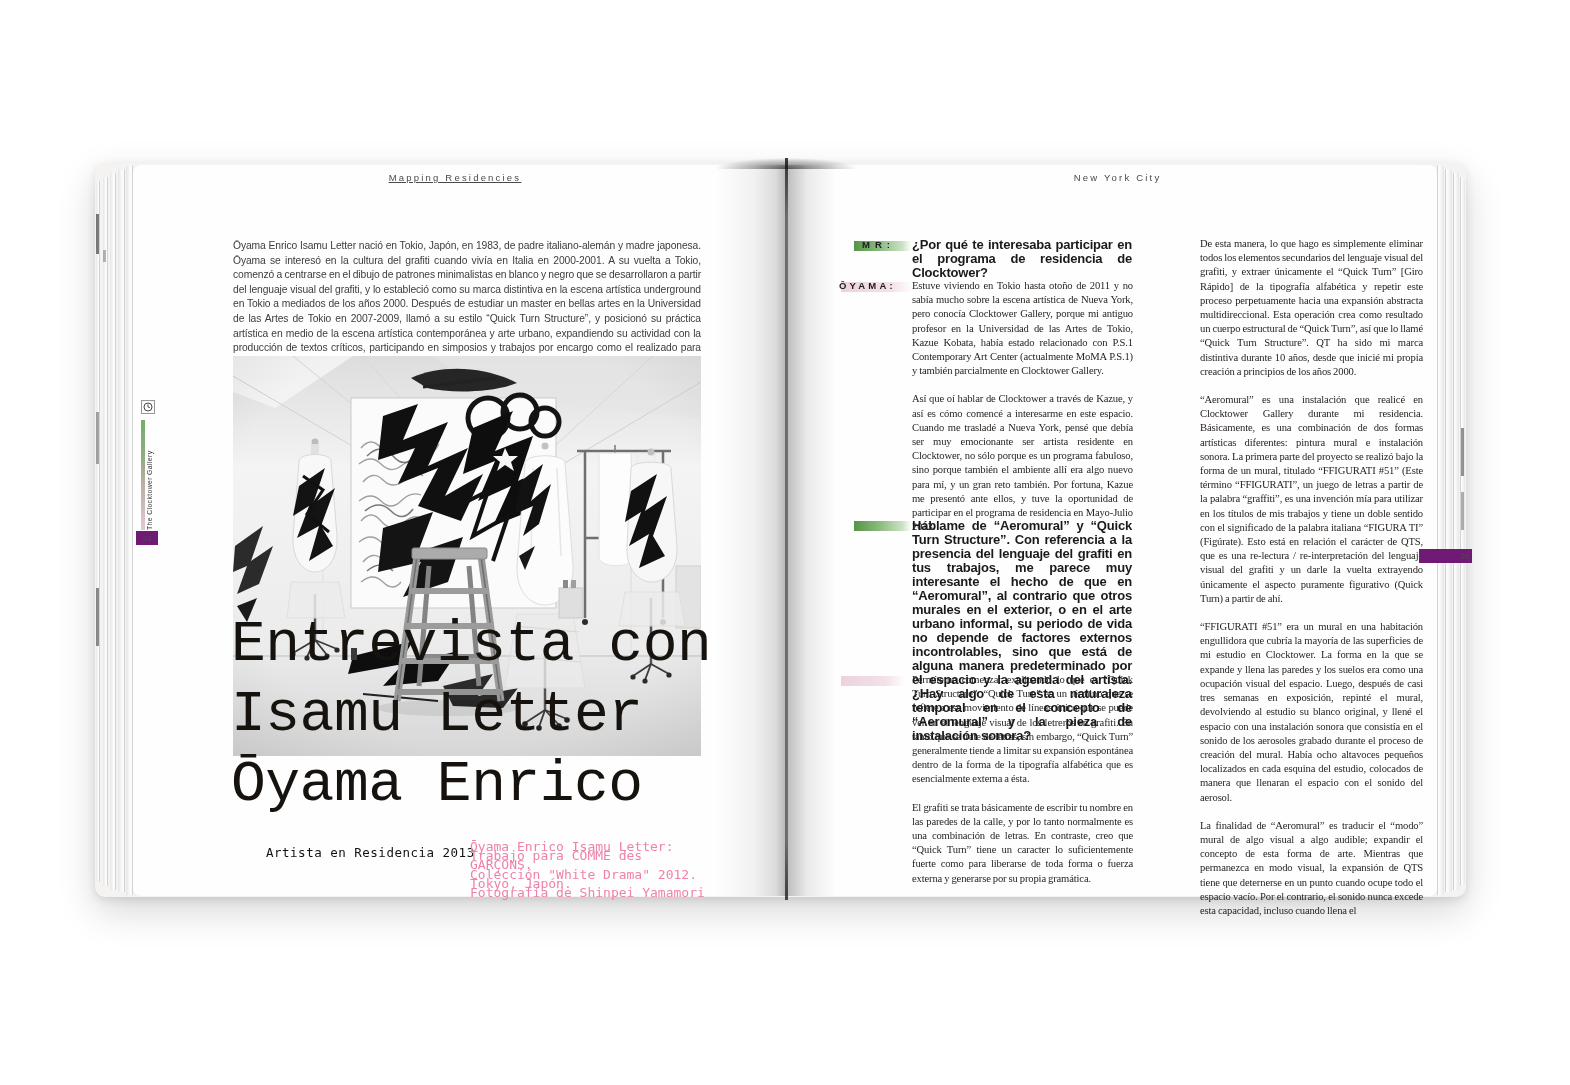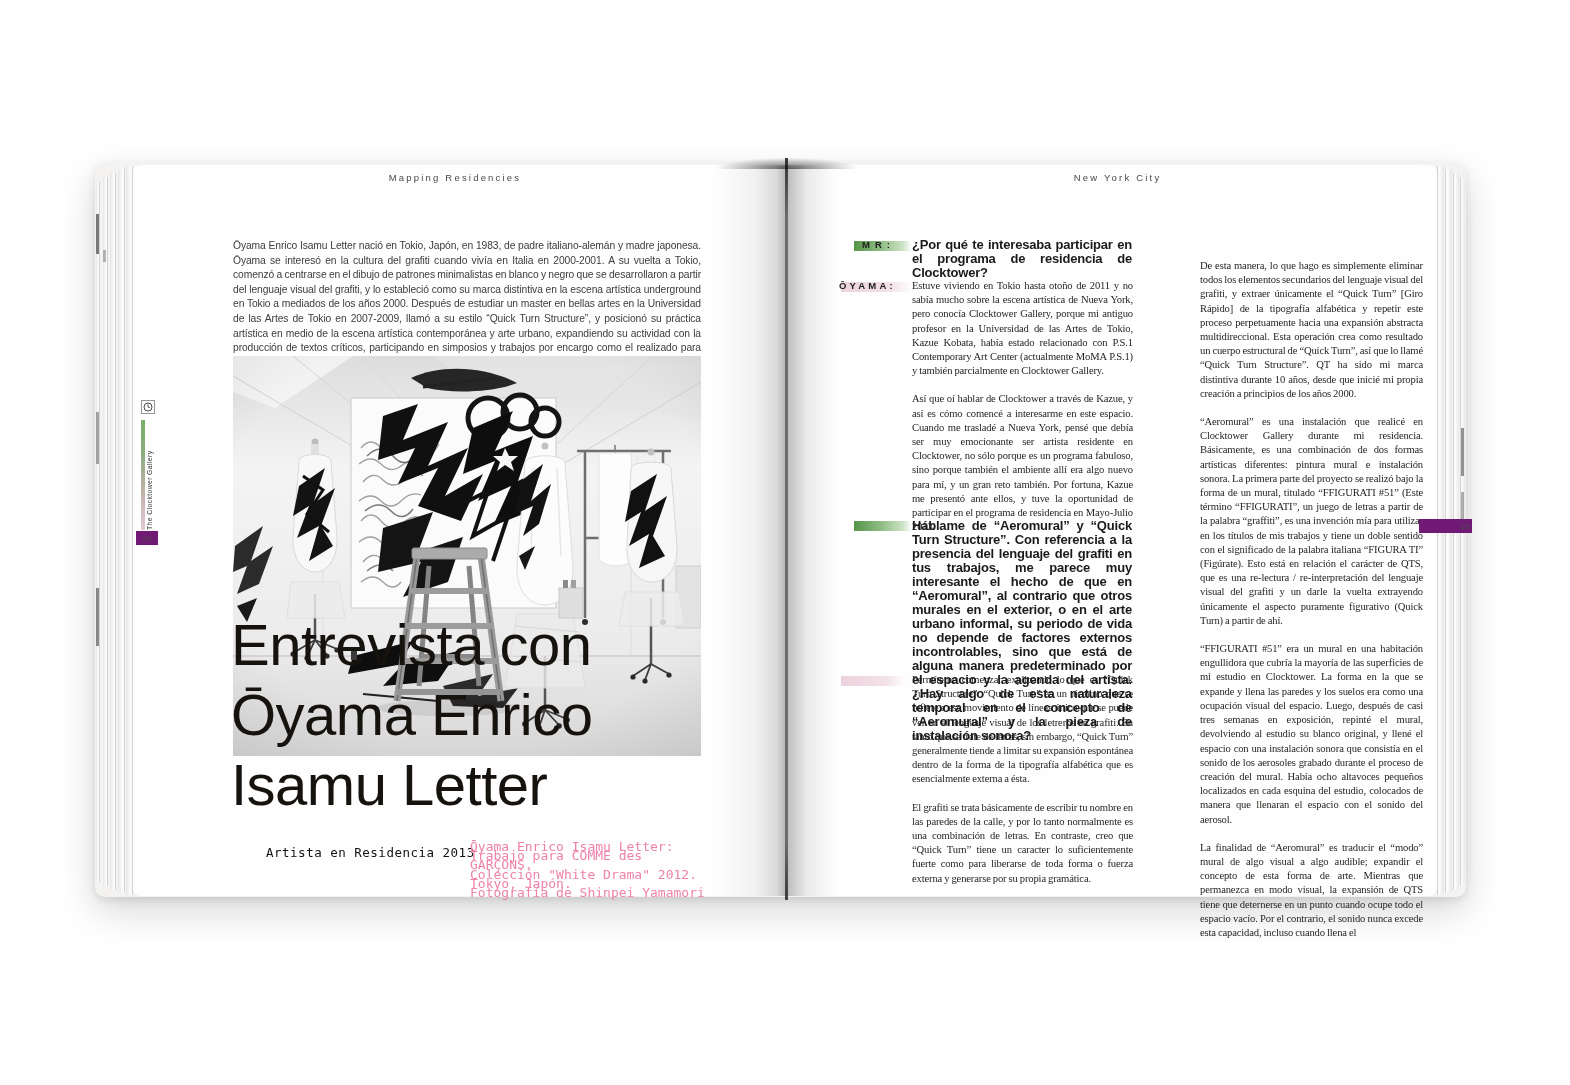--- a/index.html
+++ b/index.html
@@ -28,54 +28,54 @@
   .top-curl    { left:705px; top:153px; width:170px; height:16px; pointer-events:none;
                  background:radial-gradient(ellipse 60% 100% at 48% 100%, rgba(0,0,0,.55), rgba(0,0,0,0) 70%); }
 
   
   .running-head { font-size:9.5px; letter-spacing:2.2px; color:#4a4a4a; text-align:center; }
 
   
   .intro { left:233px; top:239px; width:468px; font-size:10.3px; line-height:14.6px;
            letter-spacing:-.1px; word-spacing:-.5px; color:#3c3c3c; text-align:justify; }
   .photo { left:233px; top:356px; width:468px; height:400px; overflow:hidden; background:#ececec; }
-  .title { left:231px; top:610px; width:520px; font-family:Liberation Sans, sans-serif; font-weight:400;
+  .title { left:231px; top:610px; width:520px; font-family:Liberation Mono, monospace; font-weight:400;
            font-size:58px; line-height:70px; letter-spacing:-.5px; color:#16120e; }
   .title span { display:block; }
   .subtitle { left:233px; top:845px; font-family:"DejaVu Sans Mono", monospace;
               font-size:12.5px; letter-spacing:.5px; color:#121212;margin-left:33px; }
   .caption { left:470px; top:842px; width:240px; font-family:"DejaVu Sans Mono", monospace;
              font-size:13px; line-height:9.2px; color:#ee82ab; }
 
   
   .logo-box { left:141px; top:400px; width:14px; height:14px; border:1px solid #979797; background:#fafafa;
               display:flex; align-items:center; justify-content:center; }
   .grad-bar { left:141px; top:420px; width:4px; height:110px;
               background:linear-gradient(to bottom,#76ae68 0%,#8cab7f 30%,#bdb2a6 62%,#e2c8d5 100%); }
   .v-label  { left:146px; top:424px; height:106px; width:11px; writing-mode:vertical-rl;
               transform:rotate(180deg); font-size:6.8px; letter-spacing:.4px; color:#333; white-space:nowrap; }
   .folio-box { width:22px; height:14px; border:7px solid #701a75; background:#ffffff; color:#4c4c4c;
                font-size:8px; display:flex; align-items:center; justify-content:center; }
   .folio-24 { left:136px; top:531px; }
-  .folio-25 { left:1419px; top:519px;padding-left:39px; }
+  .folio-25 { left:1419px; top:549px;padding-left:39px; }
 
   
   .hl-bar { height:10px; }
   .hl-green { background:linear-gradient(to right,#559447 0%,#8cbb80 45%,#cbe2c3 85%, rgba(203,226,195,0) 100%); }
   .hl-pink  { background:linear-gradient(to right,#ecd2de 0%,#f3e1e9 70%, rgba(243,225,233,0) 100%); }
   .speaker { font-size:9.5px; font-weight:bold; color:#1d1d1d; z-index:3; }
   .speaker.mr { letter-spacing:5px; }
   .speaker.oy { letter-spacing:3.2px; }
 
   .q-text { width:220px; font-weight:bold; font-size:13px; line-height:14px; letter-spacing:-.2px;
             color:#1a1a1a; text-align:justify; }
   .a-text, .cont-col { width:221px; font-family:"Liberation Serif", serif; font-size:10.6px;
             line-height:14.2px; letter-spacing:-.15px; word-spacing:-.4px; color:#221e1b; text-align:justify; }
   .a-text p + p, .cont-col p + p { margin-top:14px; }
-  .cont-col { width:223px;margin-top:22px; }
+  .cont-col { width:223px; }
 </style>
 </head>
 <body>
 
 <div class="canvas">
 
   <div class="abs book-shell"></div>
 
   <div class="abs edge" style="left:96px;  top:181px; width:4px; height:701px; border-radius:5px 0 0 5px;"></div>
   <div class="abs edge" style="left:103px; top:177px; width:5px; height:709px;"></div>
@@ -89,21 +89,21 @@
 
   <div class="abs edge rt" style="left:1437px; top:166px; width:7px; height:729px;"></div>
   <div class="abs edge rt" style="left:1445px; top:169px; width:7px; height:723px;"></div>
   <div class="abs edge rt" style="left:1453px; top:173px; width:6px; height:717px;"></div>
   <div class="abs edge rt" style="left:1460px; top:177px; width:5px; height:709px; border-radius:0 5px 5px 0;"></div>
   <div class="abs edge-mark" style="left:1461px; top:428px; width:3px; height:48px; opacity:.6;"></div>
   <div class="abs edge-mark" style="left:1461px; top:492px; width:3px; height:38px; opacity:.45;"></div>
 
   <div class="abs page page-left"></div>
 
-  <div class="abs running-head" style="left:330px; top:172px; width:250px;">Mapping Residencies</div>
+  <div class="abs running-head" style="left:330px; top:172px; width:250px;text-decoration:underline;">Mapping Residencies</div>
 
   <div class="abs intro">Ōyama Enrico Isamu Letter nació en Tokio, Japón, en 1983, de padre italiano-alemán y madre japonesa. Ōyama se interesó en la cultura del grafiti cuando vivía en Italia en 2000-2001. A su vuelta a Tokio, comenzó a centrarse en el dibujo de patrones minimalistas en blanco y negro que se desarrollaron a partir del lenguaje visual del grafiti, y lo estableció como su marca distintiva en la escena artística underground en Tokio a mediados de los años 2000. Después de estudiar un master en bellas artes en la Universidad de las Artes de Tokio en 2007-2009, llamó a su estilo “Quick Turn Structure”, y posicionó su práctica artística en medio de la escena artística contemporánea y arte urbano, expandiendo su actividad con la producción de textos críticos, participando en simposios y trabajos por encargo como el realizado para COMME des GARÇONS en la Colección de París en 2011. Desde 2012, Ōyama vive y trabaja en Nueva York.</div>
 
   <div class="abs photo">
     <svg width="468" height="400" viewBox="0 0 468 400" preserveAspectRatio="none">
       <defs>
         <linearGradient id="ceil" x1="0" y1="0" x2="0" y2="1">
           <stop offset="0" stop-color="#dddddd"></stop>
             <stop offset="1" stop-color="#f3f3f3"></stop>
         </linearGradient>
@@ -267,22 +267,22 @@
         <line x1="168" y1="305" x2="266" y2="305" stroke="#9c9c9c" stroke-width="6"></line>
         <line x1="164" y1="336" x2="270" y2="336" stroke="#949494" stroke-width="6"></line>
       </g>
 
       <rect width="468" height="400" fill="url(#vig)"></rect>
     </svg>
   </div>
 
   <h1 class="abs title">
     <span>Entrevista con</span>
+    <span>Isamu Letter</span>
     <span>Ōyama Enrico</span>
-    <span>Isamu Letter</span>
   </h1>
 
   <div class="abs subtitle">Artista en Residencia 2013</div>
 
   <div class="abs caption">
     <div>Ōyama Enrico Isamu Letter: Trabajo para COMME des GARÇONS.</div>
     <div>Colección "White Drama" 2012. Tokyo, Japón.</div>
     <div>Fotografía de Shinpei Yamamori</div>
   </div>
 

